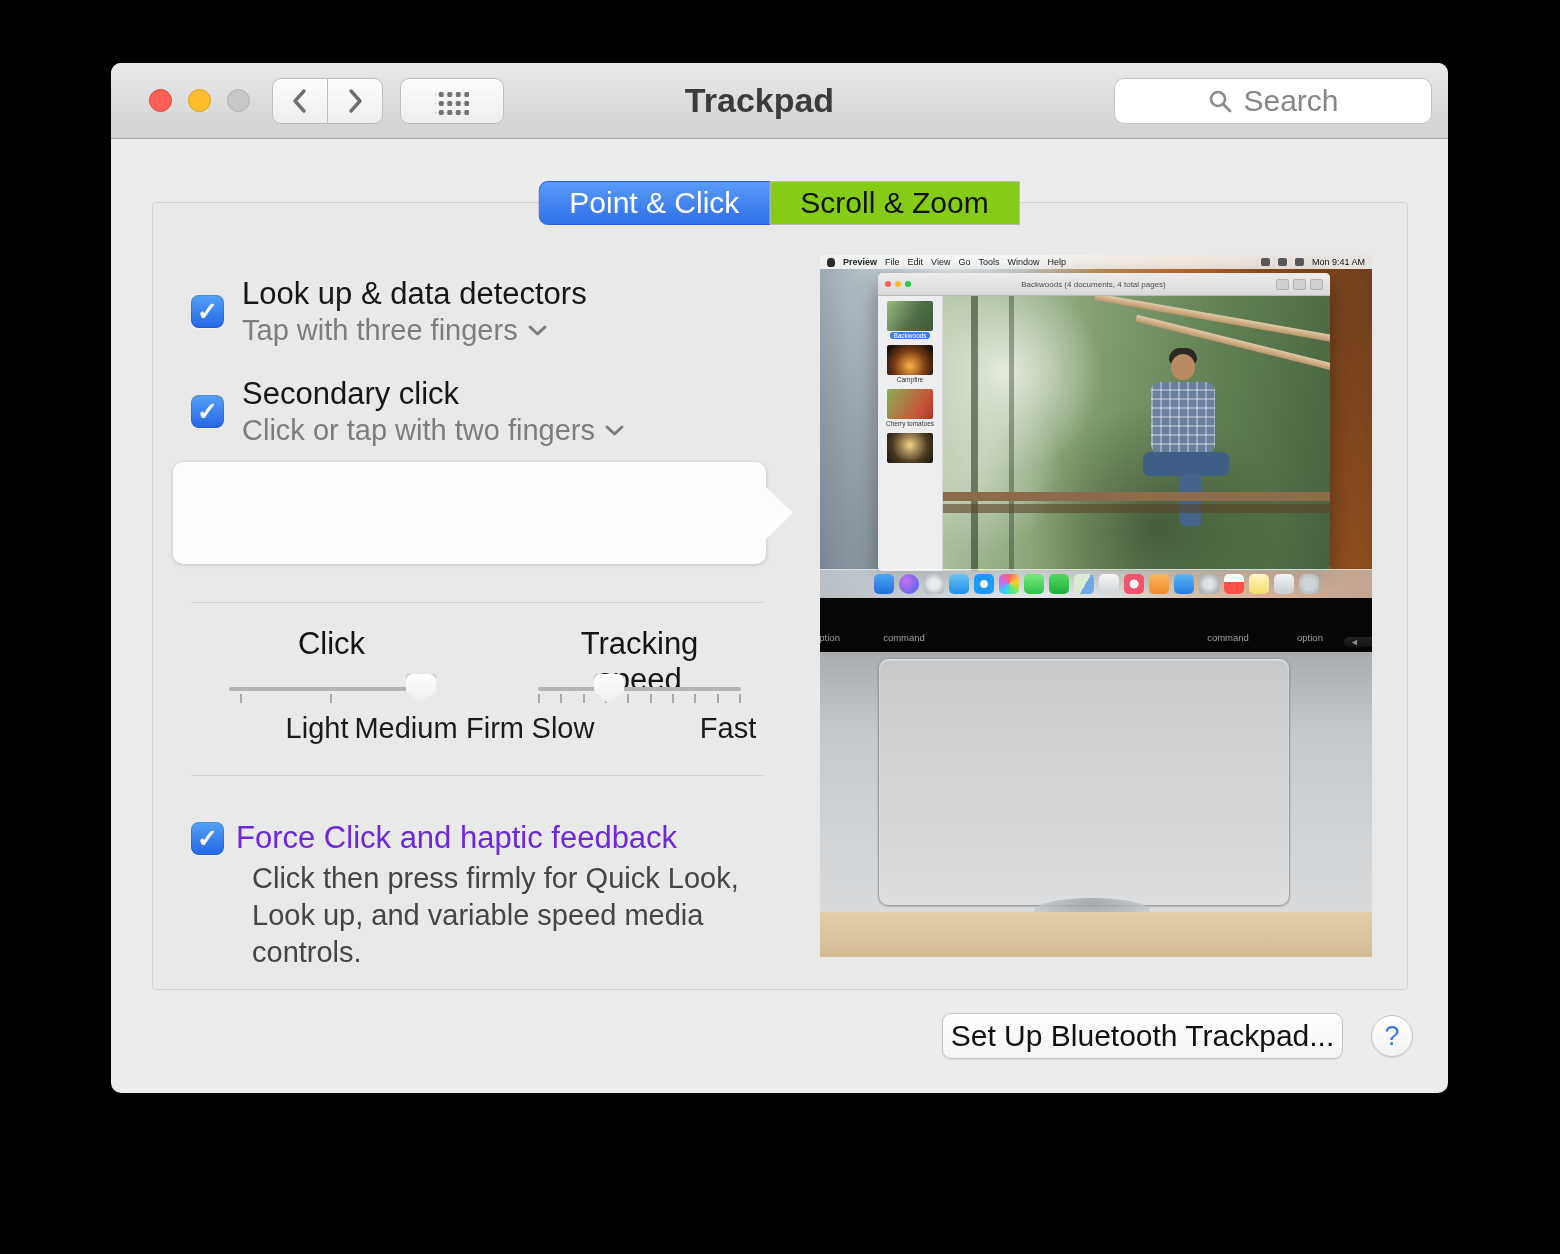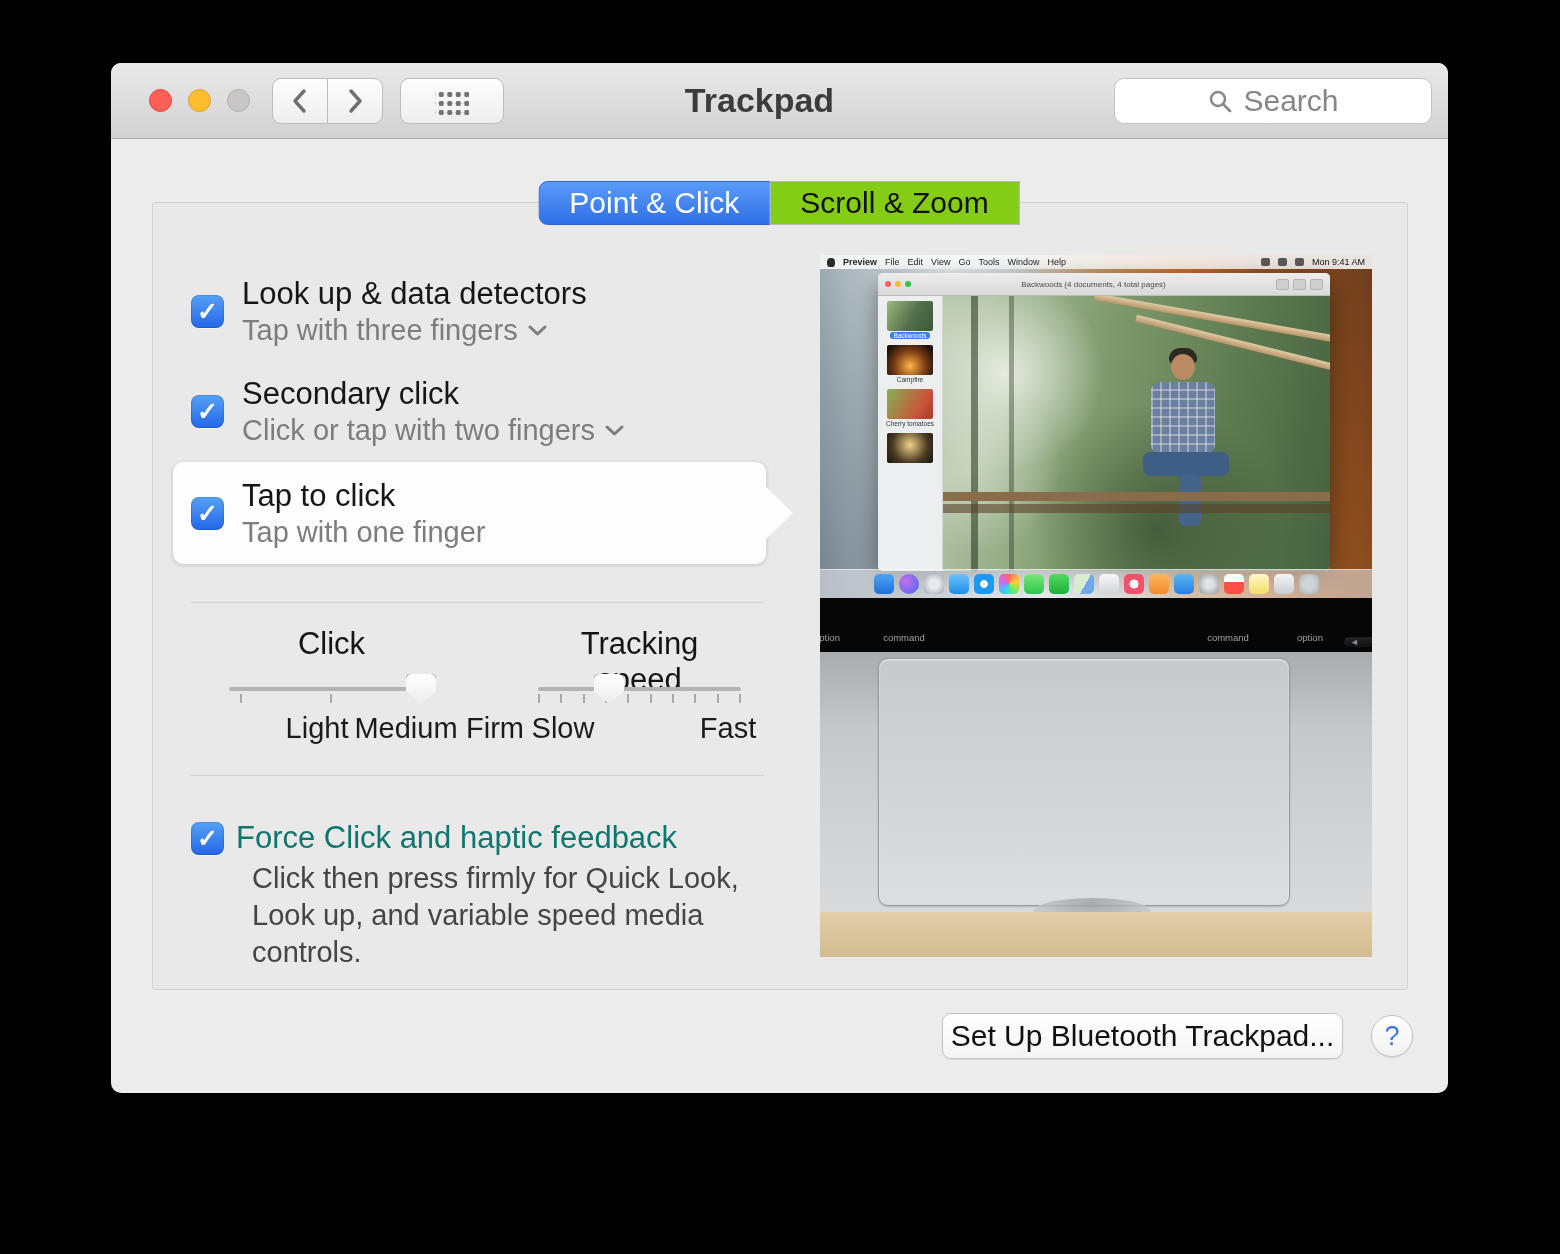--- a/index.html
+++ b/index.html
@@ -74,21 +74,21 @@
   .tickrow i{width:2px;height:9px;background:#a9a9a9;}
   .thumb{position:absolute;top:-7px;width:30px;height:30px;
          background:linear-gradient(#ffffff,#ececec);
          border-radius:6px 6px 4px 4px;
          clip-path:polygon(0 0,100% 0,100% 58%,50% 100%,0 58%);
          filter:drop-shadow(0 0 1px rgba(0,0,0,.5)) drop-shadow(0 1px 1px rgba(0,0,0,.25));}
   .sl-lab{position:absolute;top:509px;font-size:29px;color:#1b1b1b;transform:translateX(-50%);white-space:nowrap;}
 
   .force{position:absolute;left:38px;top:615px;display:flex;align-items:flex-start;gap:12px;}
   .force .checkbox{margin-top:4px;}
-  .force-label{font-size:31px;color:#0f766e;line-height:40px;}
+  .force-label{font-size:31px;color:#6d28d9;line-height:40px;}
   .force-desc{font-size:29px;color:#454545;line-height:37px;width:515px;margin-top:2px;margin-left:16px;}
 
   
   .setup-btn{position:absolute;left:831px;top:950px;width:401px;height:46px;box-sizing:border-box;
              background:linear-gradient(#ffffff,#f4f4f4);border:1px solid #c3c3c3;border-radius:9px;
              font-size:30px;color:#111;display:flex;align-items:center;justify-content:center;
              box-shadow:0 1px 1px rgba(0,0,0,.08);}
   .help-btn{position:absolute;left:1260px;top:952px;width:42px;height:42px;box-sizing:border-box;
             border-radius:50%;background:linear-gradient(#ffffff,#f2f2f2);border:1px solid #c3c3c3;
             display:flex;align-items:center;justify-content:center;font-size:27px;color:#3a77e8;
@@ -260,29 +260,20 @@
           <span>Tap with three fingers</span>
           <svg width="21" height="13" viewBox="0 0 21 13">
             <polyline points="3,3 10.5,10 18,3" fill="none" stroke="#7d7d7d" stroke-width="3" stroke-linecap="round" stroke-linejoin="round"></polyline>
           </svg>
         </div>
       </span>
     </div>
 
     <div class="callout">
       <div class="callout-arrow"></div>
-      <div class="setting">
-        <span class="checkbox"></span>
-        <span>
-          <div class="set-label">Tap to click</div>
-          <div class="set-sub">
-            <span>Tap with one finger</span>
-          </div>
-        </span>
-      </div>
     </div>
 
     <div class="divider" style="top:399px;"></div>
 
     <div class="sl-head" style="left:76px;width:205px;">Click</div>
     <div class="slider" style="left:76px;width:205px;">
       <div class="track"></div>
       <span class="tick" style="left:11px;"></span>
       <span class="tick" style="left:101px;"></span>
       <span class="tick" style="left:191px;"></span>

